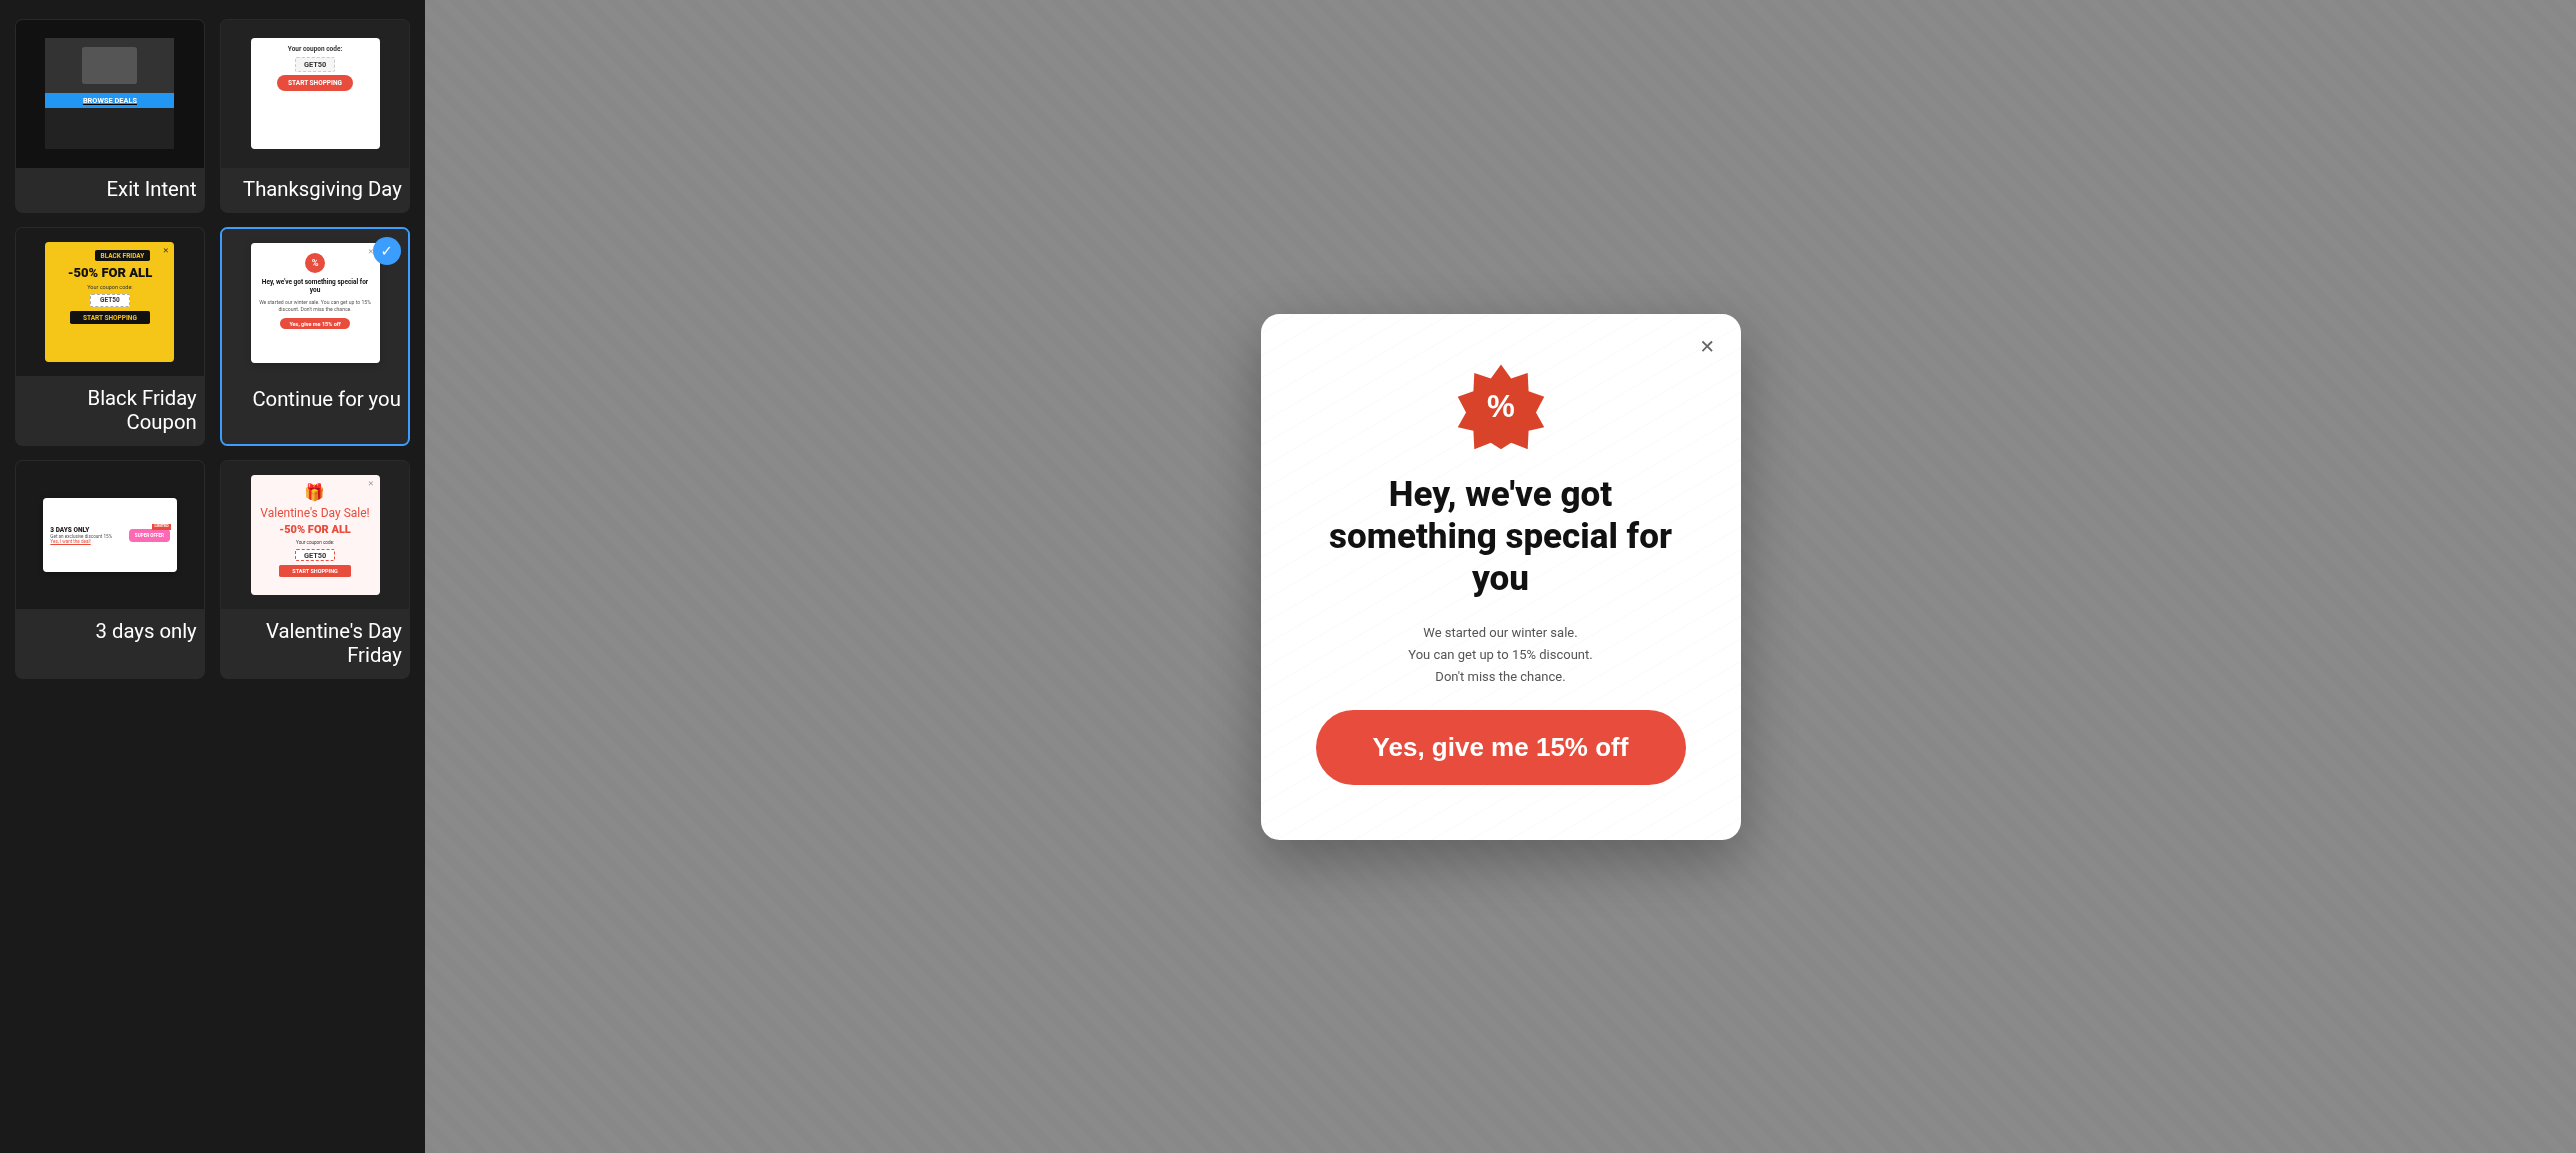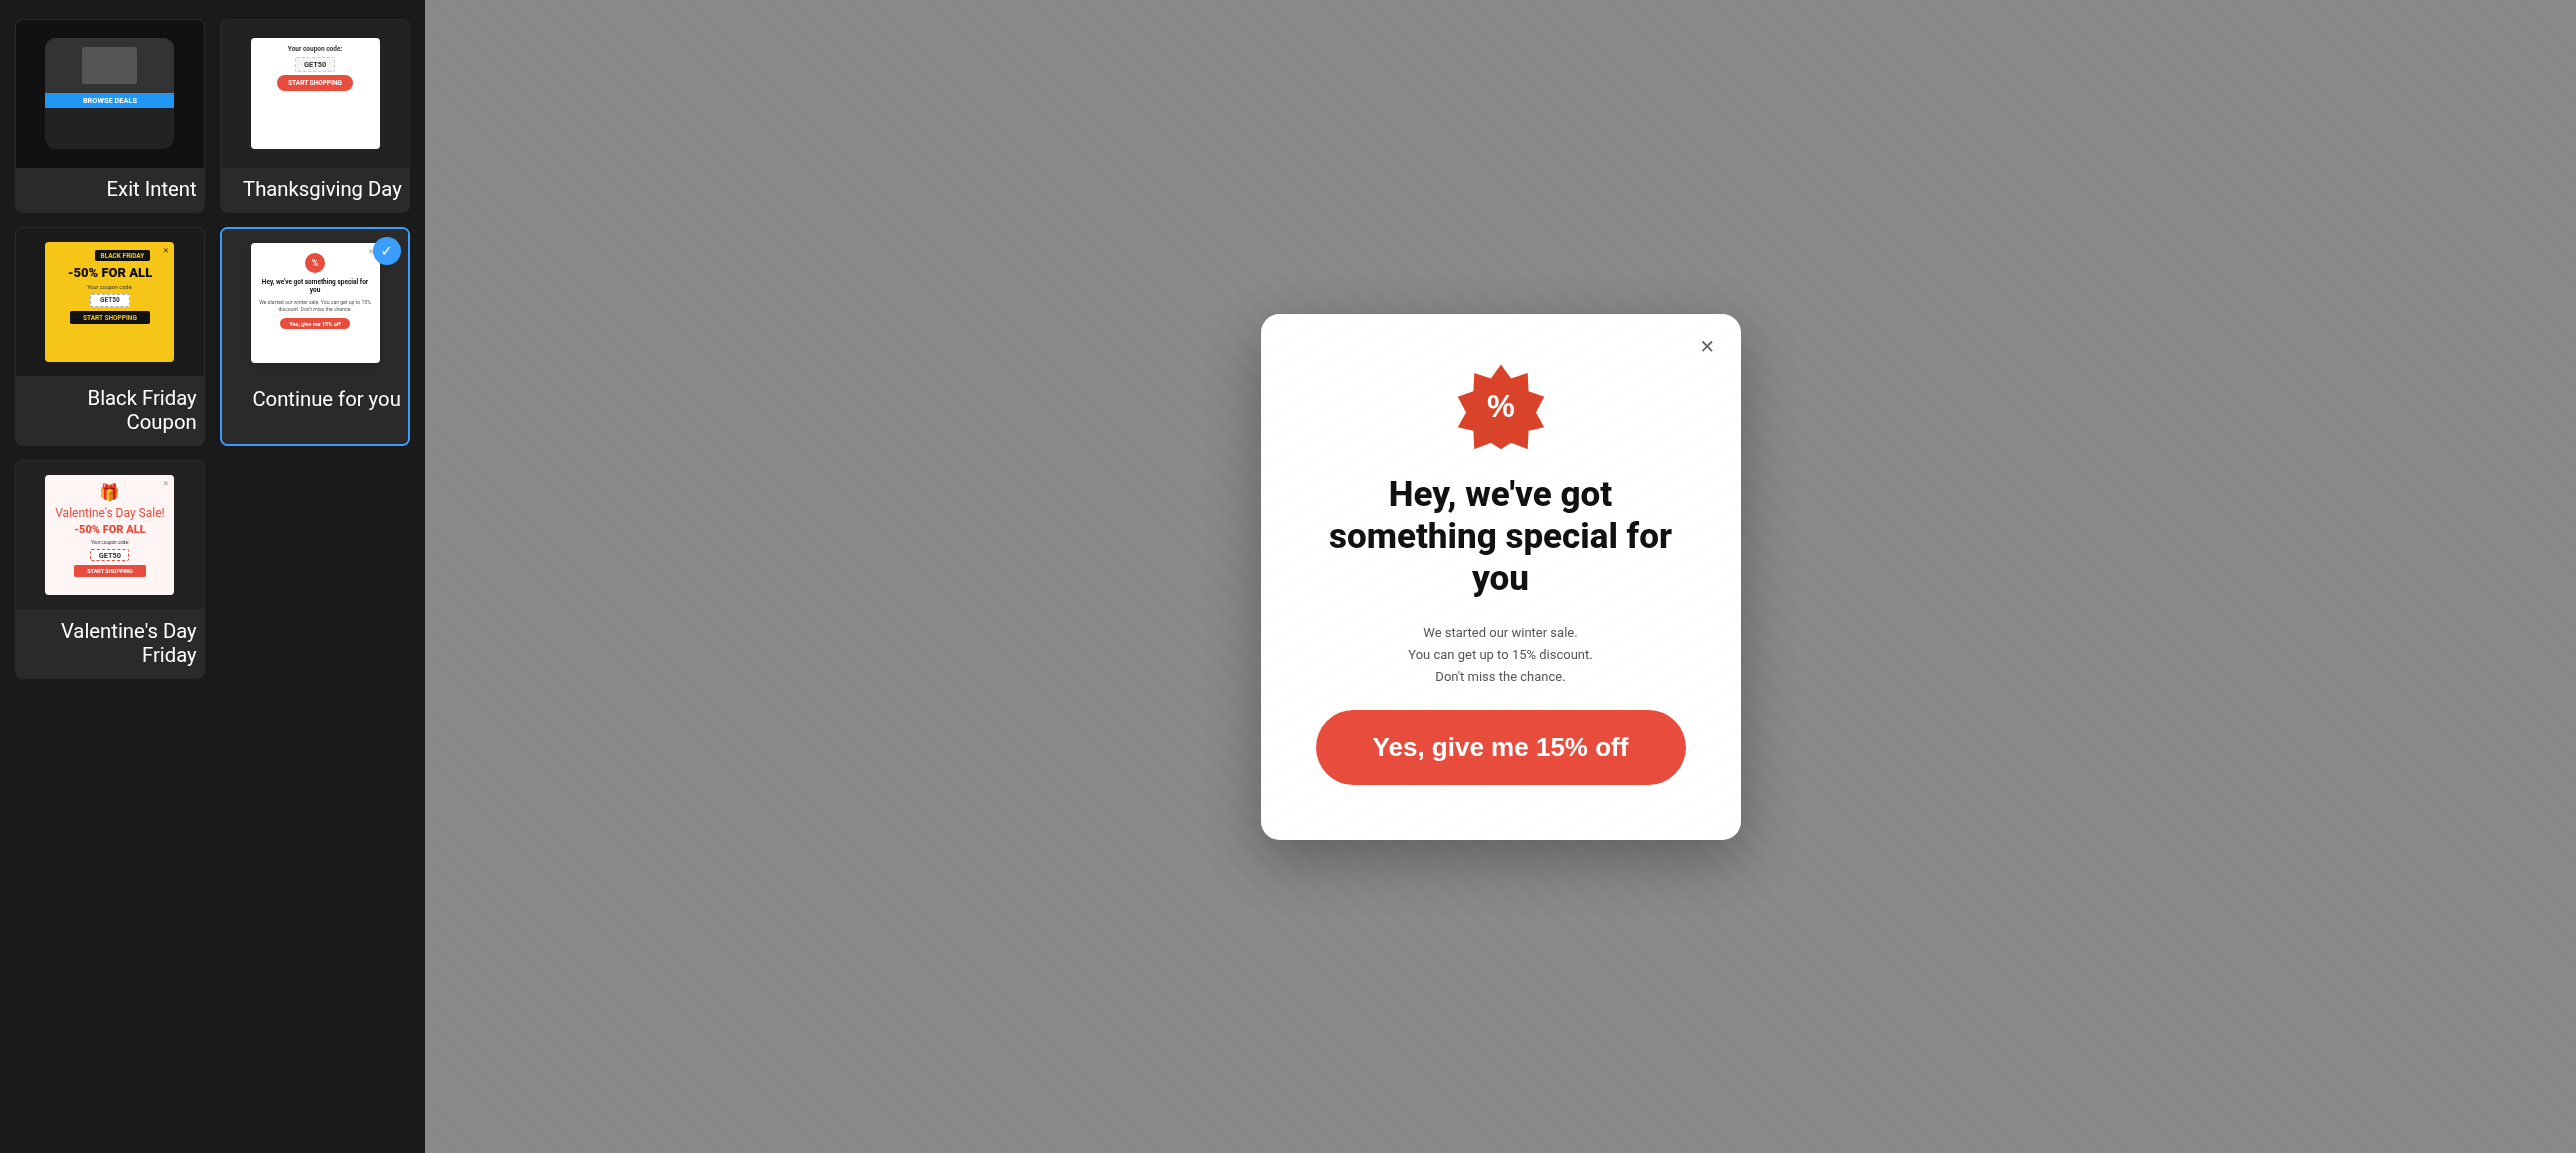--- a/index.html
+++ b/index.html
@@ -79,23 +79,24 @@
 
     
     .exit-intent-thumb {
       background: #111;
     }
 
     .exit-intent-inner {
       width: 129px;
       height: 111px;
       background: #222;
-      border-radius: 11px;
+      border-radius: 0;
       overflow: hidden;
       position: relative;
+      text-decoration: underline;
     }
 
     .exit-img-placeholder {
       width: 100%;
       height: 55px;
       background: #333;
       display: flex;
       align-items: center;
       justify-content: center;
     }
@@ -594,20 +595,36 @@
           <span class="special-close">✕</span>
           <div class="special-icon">%</div>
           <div class="special-title">Hey, we've got something special for you</div>
           <div class="special-body">We started our winter sale. You can get up to 15% discount. Don't miss the chance.</div>
           <div class="special-cta-btn">Yes, give me 15% off</div>
         </div>
       </div>
       <div class="template-card-label">Continue for you</div>
     </div>
 
+    <div class="template-card">
+      <div class="template-card-thumb three-days-thumb">
+        <div class="three-days-inner">
+          <div class="three-days-left">
+            <div class="three-days-label">3 DAYS ONLY</div>
+            <div class="three-days-sub">Get an exclusive discount 15%</div>
+            <div class="three-days-link">Yes, I want the deal!</div>
+          </div>
+          <div class="super-offer-badge">
+            <span class="super-offer-label">SUPER OFFER</span>
+            <span class="limited-tag">LIMITED</span>
+          </div>
+        </div>
+      </div>
+      <div class="template-card-label">3 days only</div>
+    </div>
 
     <div class="template-card">
       <div class="template-card-thumb valentine-thumb">
         <div class="valentine-inner">
           <span class="val-close">✕</span>
           <div class="val-icon">🎁</div>
           <div class="val-title">Valentine's Day Sale!</div>
           <div class="val-discount">-50% FOR ALL</div>
           <div class="val-coupon-label">Your coupon code:</div>
           <div class="val-code-box">GET50</div>

